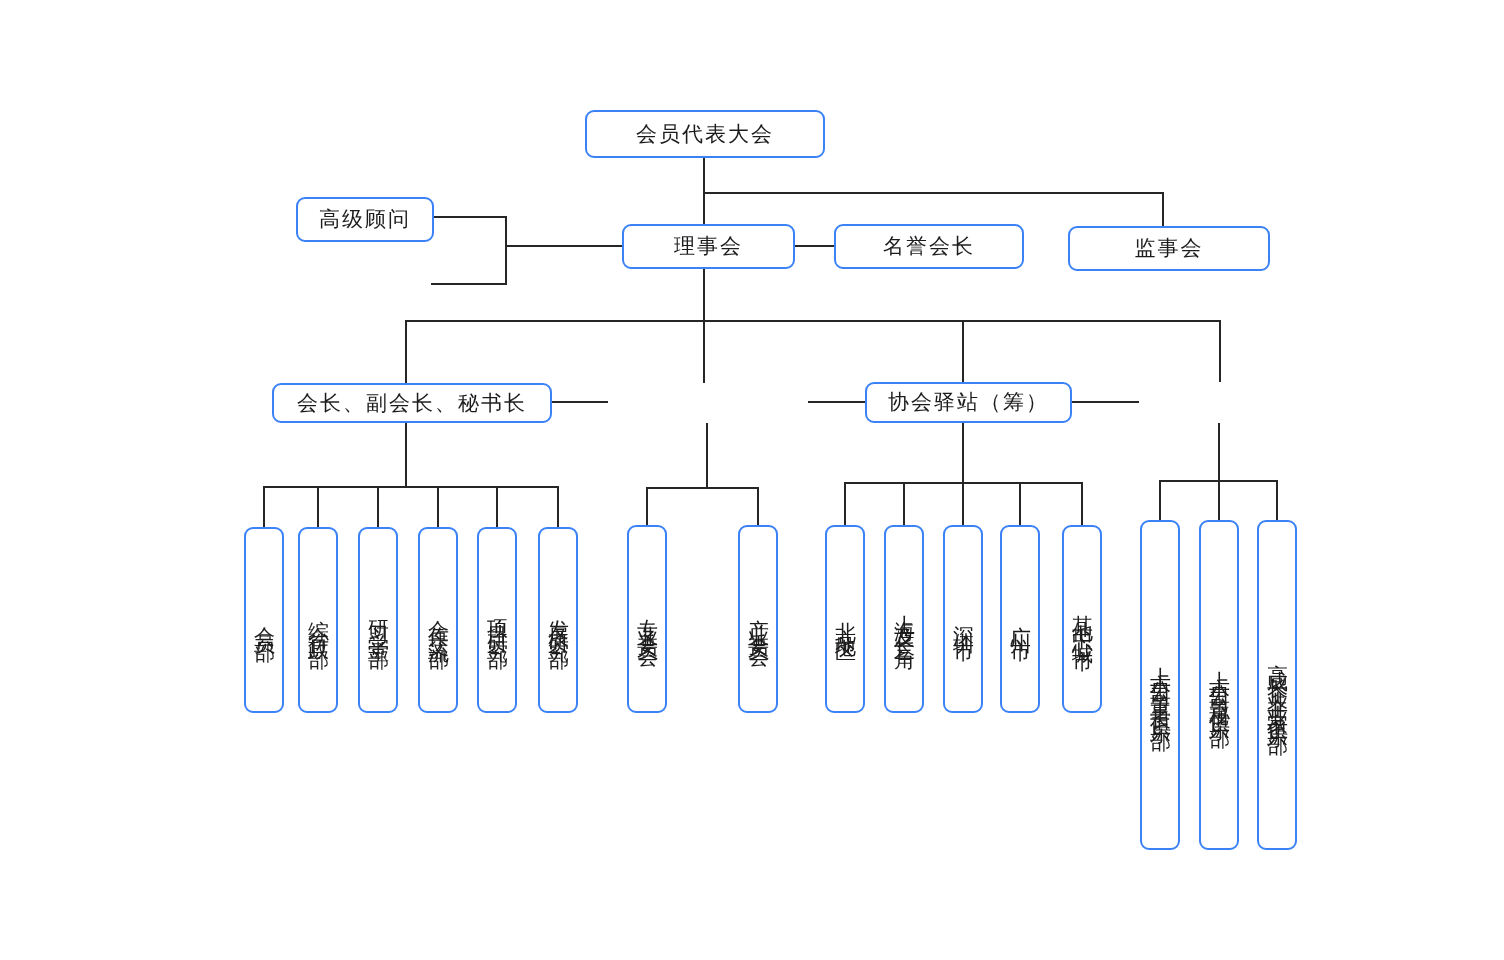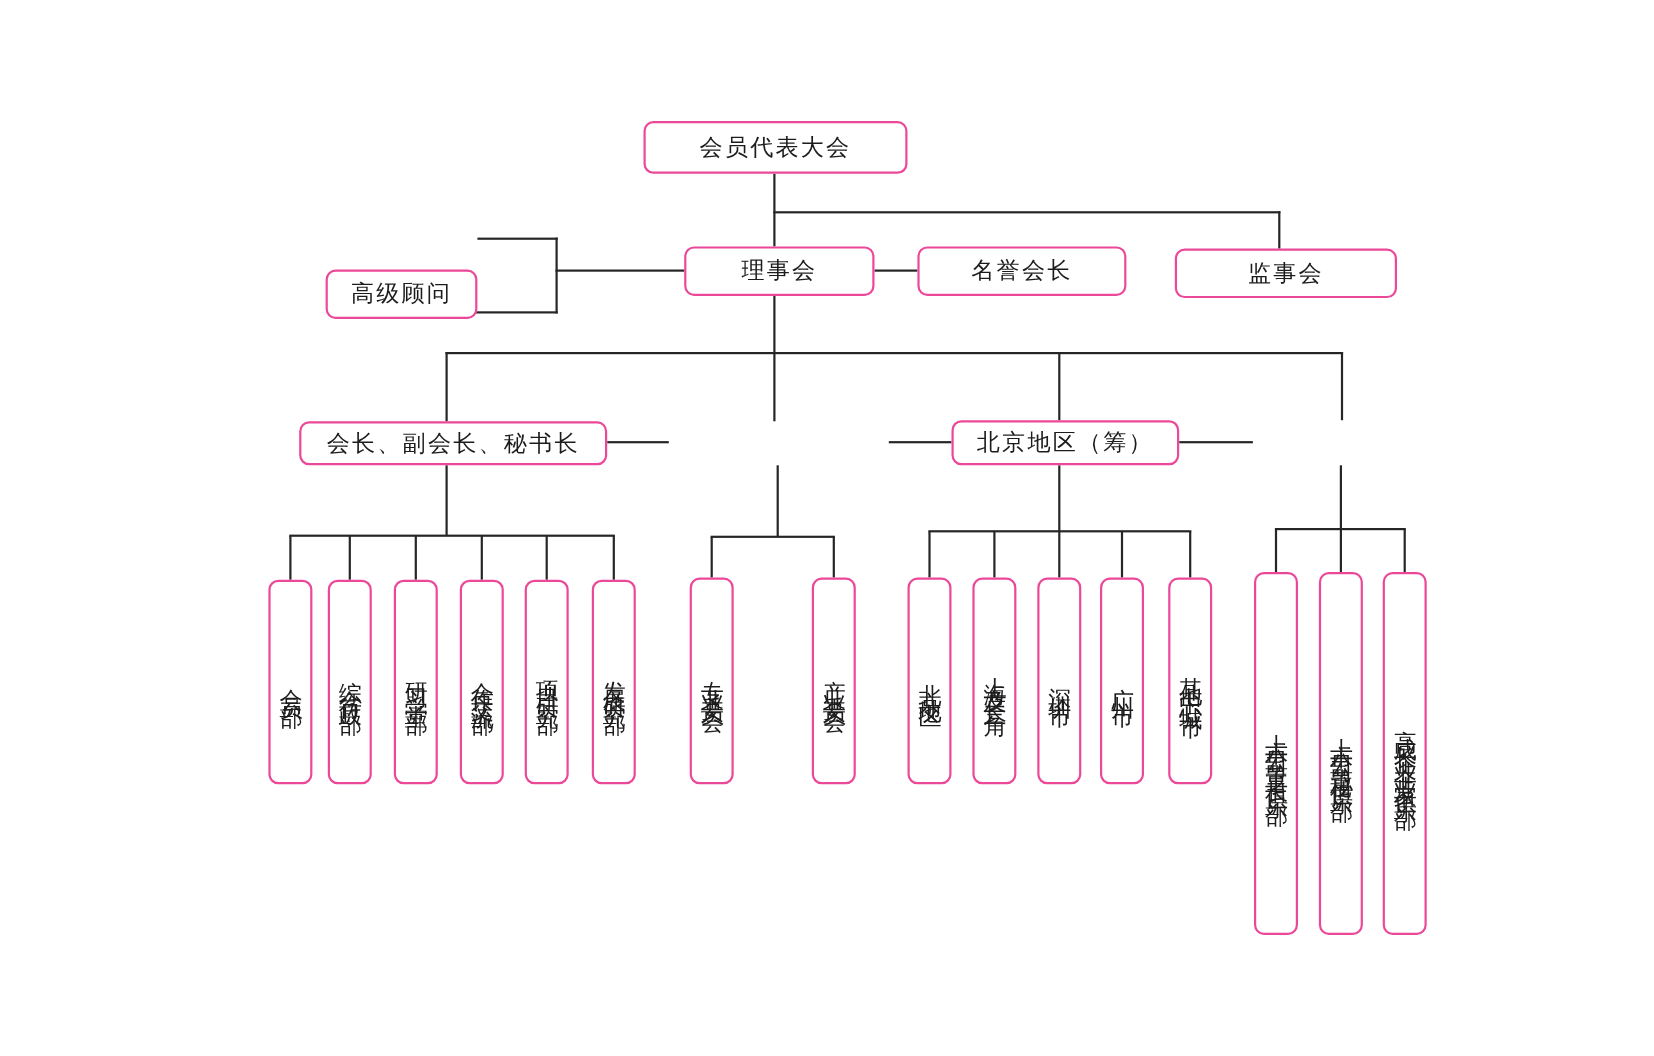--- a/index.html
+++ b/index.html
@@ -8,21 +8,21 @@
     width:1504px;
     height:960px;
     background:#ffffff;
     font-family:"Liberation Serif","DejaVu Serif",serif;
     color:#1c1c1c;
     overflow:hidden;
   }
   .box{
     position:absolute;
     box-sizing:border-box;
-    border:2px solid #ec4899;
+    border:2px solid #3b82f6;
     border-radius:9px;
     background:#ffffff;
     display:flex;
     align-items:center;
     justify-content:center;
     z-index:2;
   }
   .box .lbl{
     font-size:21px;
     letter-spacing:2px;
@@ -93,38 +93,38 @@
   <div class="line" style="left:1218px;top:423px;width:2px;height:58px;"></div>
   <div class="line" style="left:1159px;top:480px;width:119px;height:2px;"></div>
   <div class="line" style="left:1159px;top:481px;width:2px;height:39px;"></div>
   <div class="line" style="left:1218px;top:481px;width:2px;height:39px;"></div>
   <div class="line" style="left:1276px;top:481px;width:2px;height:39px;"></div>
 
   <div class="box" style="left:585px;top:110px;width:240px;height:48px;">
     <span class="lbl">会员代表大会</span>
   </div>
 
-  <div class="box" style="left:296px;top:197px;width:138px;height:45px;margin-top:48px;">
+  <div class="box" style="left:296px;top:197px;width:138px;height:45px;">
     <span class="lbl">高级顾问</span>
   </div>
   <div class="box" style="left:834px;top:224px;width:190px;height:45px;">
     <span class="lbl">名誉会长</span>
   </div>
   <div class="box" style="left:622px;top:224px;width:173px;height:45px;">
     <span class="lbl">理事会</span>
   </div>
   <div class="box" style="left:1068px;top:226px;width:202px;height:45px;">
     <span class="lbl">监事会</span>
   </div>
 
   <div class="box" style="left:272px;top:383px;width:280px;height:40px;">
     <span class="lbl">会长、副会长、秘书长</span>
   </div>
   <div class="box" style="left:865px;top:382px;width:207px;height:41px;">
-    <span class="lbl">北京地区（筹）</span>
+    <span class="lbl">协会驿站（筹）</span>
   </div>
 
   <div class="box vbox" style="left:244px;top:527px;width:40px;height:186px;">
     <span class="lbl">会员部</span>
   </div>
   <div class="box vbox" style="left:298px;top:527px;width:40px;height:186px;">
     <span class="lbl">综合行政部</span>
   </div>
   <div class="box vbox" style="left:358px;top:527px;width:40px;height:186px;">
     <span class="lbl">研习学堂部</span>

